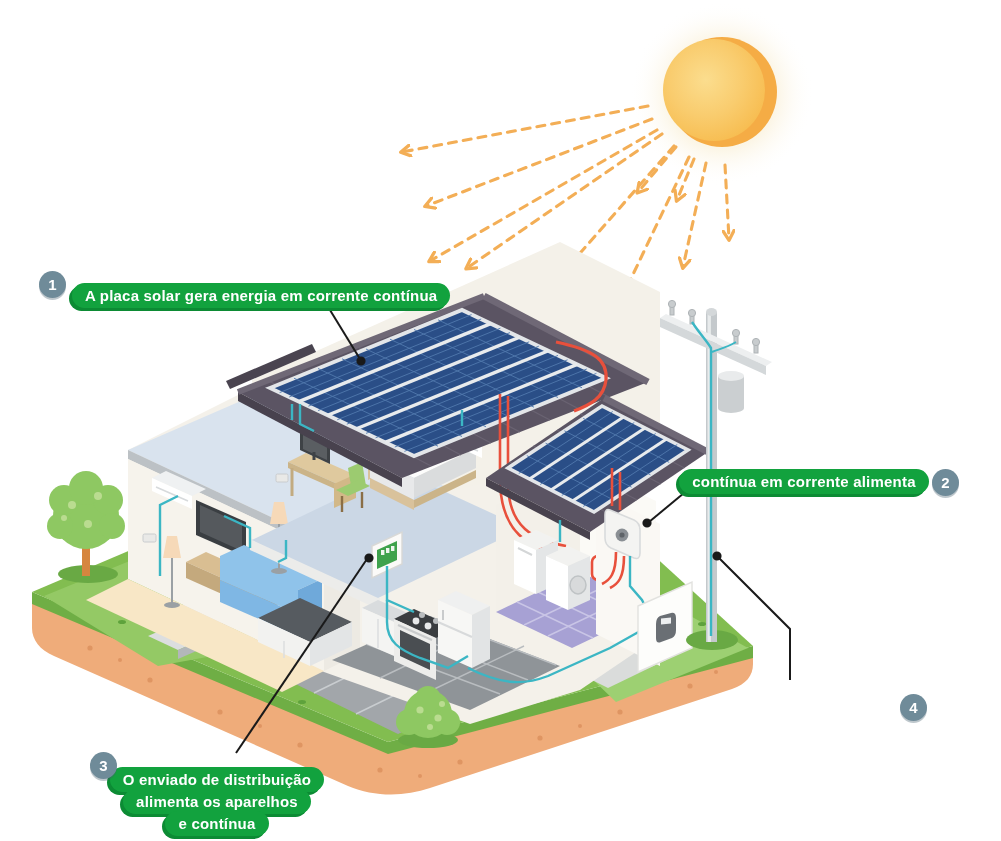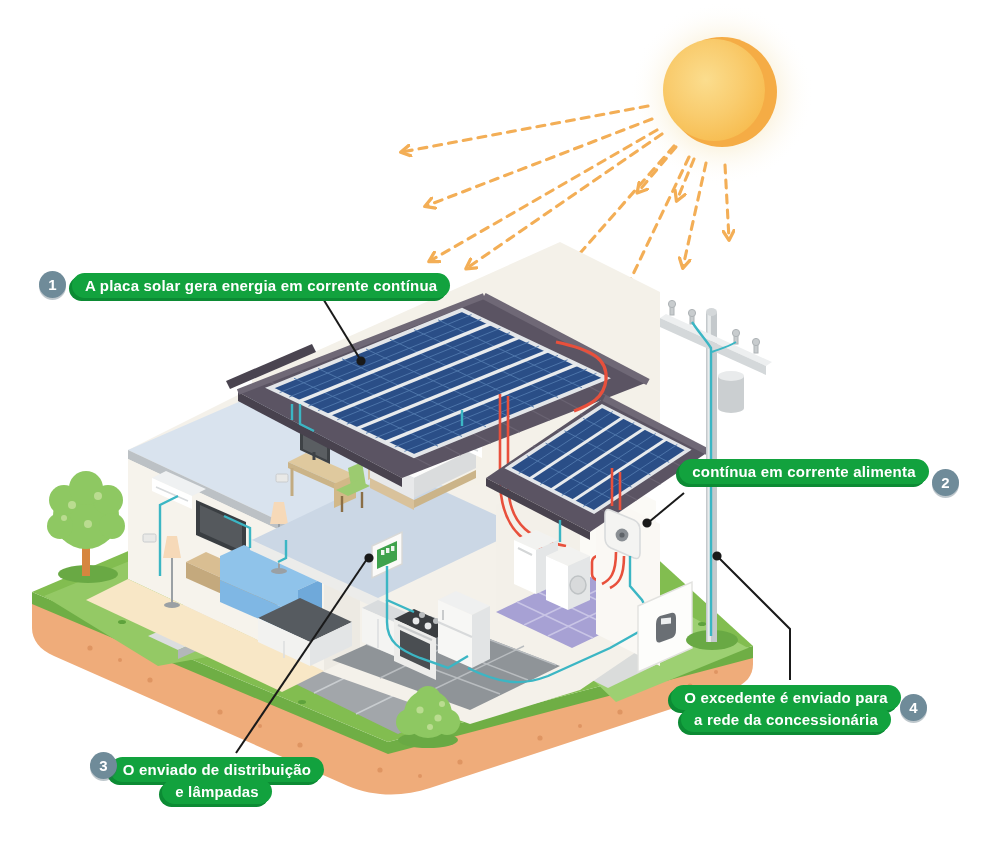--- a/index.html
+++ b/index.html
@@ -4,21 +4,21 @@
 <style>
   html,body{margin:0;padding:0;background:#fff;}
   #stage{position:relative;width:1001px;height:841px;background:#fff;overflow:hidden;
          font-family:"Liberation Sans",sans-serif;}
   #scene{position:absolute;left:0;top:0;}
   .label{position:absolute;display:flex;flex-direction:column;align-items:center;z-index:5;}
   .label .line{background:var(--green,#12A23E);color:#fff;white-space:nowrap;
     font:700 15px/15px "Liberation Sans",sans-serif;letter-spacing:.2px;
     padding:5px 13px;border-radius:14px;box-shadow:-3px 3px 0 var(--green-dark,#0C8B34);
     margin-top:-3px;}
-  .label .line:first-child{margin-top:4px;text-align:right;}
+  .label .line:first-child{margin-top:14px;text-align:right;}
   .badge{position:absolute;width:27px;height:27px;border-radius:50%;
     background:var(--slate,#6F8B99);color:#fff;display:flex;align-items:center;justify-content:center;
     font:700 15px "Liberation Sans",sans-serif;z-index:6;box-shadow:0 2px 0 rgba(70,95,110,.35);}
 </style>
 </head>
 <body>
 
 <div id="stage">
 <svg id="scene" width="1001" height="841" viewBox="0 0 1001 841">
   <defs>
@@ -491,21 +491,18 @@
   </div>
 
   <div class="label" style="left:676px;top:455px;width:256px">
     <span class="line">contínua em corrente alimenta</span>
   </div>
   <span class="badge" style="left:932px;top:469px">2</span>
 
   <span class="badge" style="left:90px;top:752px">3</span>
   <div class="label" style="left:112px;top:753px;width:210px">
     <span class="line">O enviado de distribuição</span>
-    <span class="line">e lâmpadas</span>
+    <span class="line">alimenta os aparelhos</span>
+    <span class="line">e contínua</span>
   </div>
 
-  <div class="label" style="left:668px;top:681px;width:236px">
-    <span class="line">O excedente é enviado para</span>
-    <span class="line">a rede da concessionária</span>
-  </div>
   <span class="badge" style="left:900px;top:694px">4</span>
 </div>
 
 </body></html>

